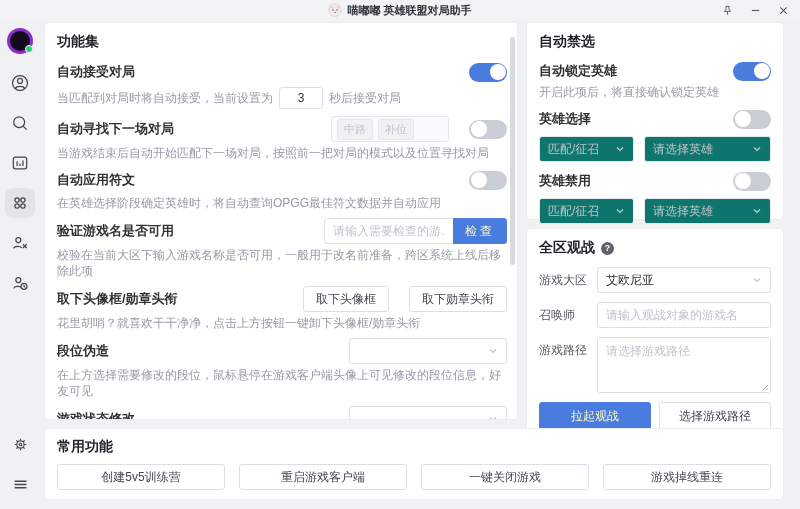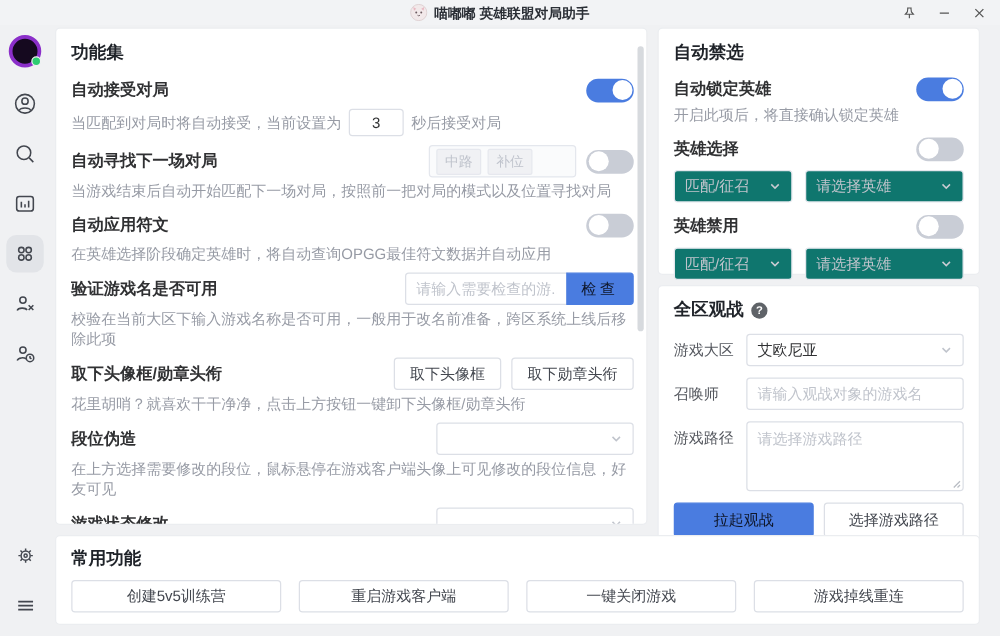--- a/index.html
+++ b/index.html
@@ -34,21 +34,21 @@
   .card-ban { height:198px; padding:10px 12px; }
   .card-spectate { flex:1; padding:10px 12px; }
   .card-common { height:72px; padding:9px 12px; }
 
   .section-title { font-size:14px; font-weight:bold; color:#1f2329; margin-bottom:9px; }
 
   
   .item { margin-bottom:7px; }
   .item-head { display:flex; align-items:center; min-height:24px; }
   .item-title { font-size:13px; font-weight:bold; color:#303133; }
-  .head-controls { margin-left:auto; display:flex; align-items:center; gap:8px; }
+  .head-controls { margin-left:auto; display:flex; align-items:center; gap:20px; }
   .item-desc { font-size:12px; color:#979ba5; line-height:16px; margin-top:3px; }
 
   .mini-input { width:44px; height:22px; border:1px solid #dcdfe6; border-radius:3px;
     text-align:center; font-size:12px; color:#303133; margin:0 6px; background:#fff; }
 
   .tag-box { width:118px; height:26px; border:1px solid #e4e7ed; border-radius:3px; background:#fafbfc;
     display:flex; align-items:center; gap:5px; padding:0 5px; }
   .tag { font-size:11px; color:#bfc3cc; background:#f0f1f4; border:1px solid #e6e8ee;
     border-radius:2px; padding:2px 6px; }
 
@@ -57,21 +57,21 @@
   .switch.on { background:#4a7ce0; } .switch.on .knob { right:1.5px; }
   .switch.off { background:#c9cdd6; } .switch.off .knob { left:1.5px; }
 
   .text-input { height:26px; border:1px solid #dcdfe6; border-radius:3px; padding:0 8px;
     font-size:12px; color:#303133; background:#fff; }
   .text-input::placeholder, textarea::placeholder { color:#c0c4cc; }
   .name-check-input { width:130px; border-radius:3px 0 0 3px; }
   .btn { height:26px; border:1px solid #dcdfe6; border-radius:3px; background:#fff;
     font-size:12px; color:#43474f; padding:0 12px; display:inline-flex; align-items:center;
     justify-content:center; cursor:pointer; font-family:inherit; }
-  .btn-primary { background:#4a7ce0; border-color:#4a7ce0; color:#0f172a; }
+  .btn-primary { background:#4a7ce0; border-color:#4a7ce0; color:#fef9c3; }
   .check-btn { border-radius:0 3px 3px 0; margin-left:-1px; padding:0 11px; letter-spacing:3px; }
 
   .select { height:26px; border:1px solid #dcdfe6; border-radius:3px; background:#fff;
     display:flex; align-items:center; padding:0 8px; font-size:12px; color:#303133; cursor:pointer; }
   .select .sel-text { flex:1; white-space:nowrap; overflow:hidden; }
   .select .ph { color:#c0c4cc; }
   .select.disabled { background:#0f766e; border-color:#e4e7ed; color:#c0c4cc; cursor:not-allowed; }
   .select-wide { width:158px; }
 
   .scroll-thumb { position:absolute; top:14px; right:2px; width:5px; height:228px;

